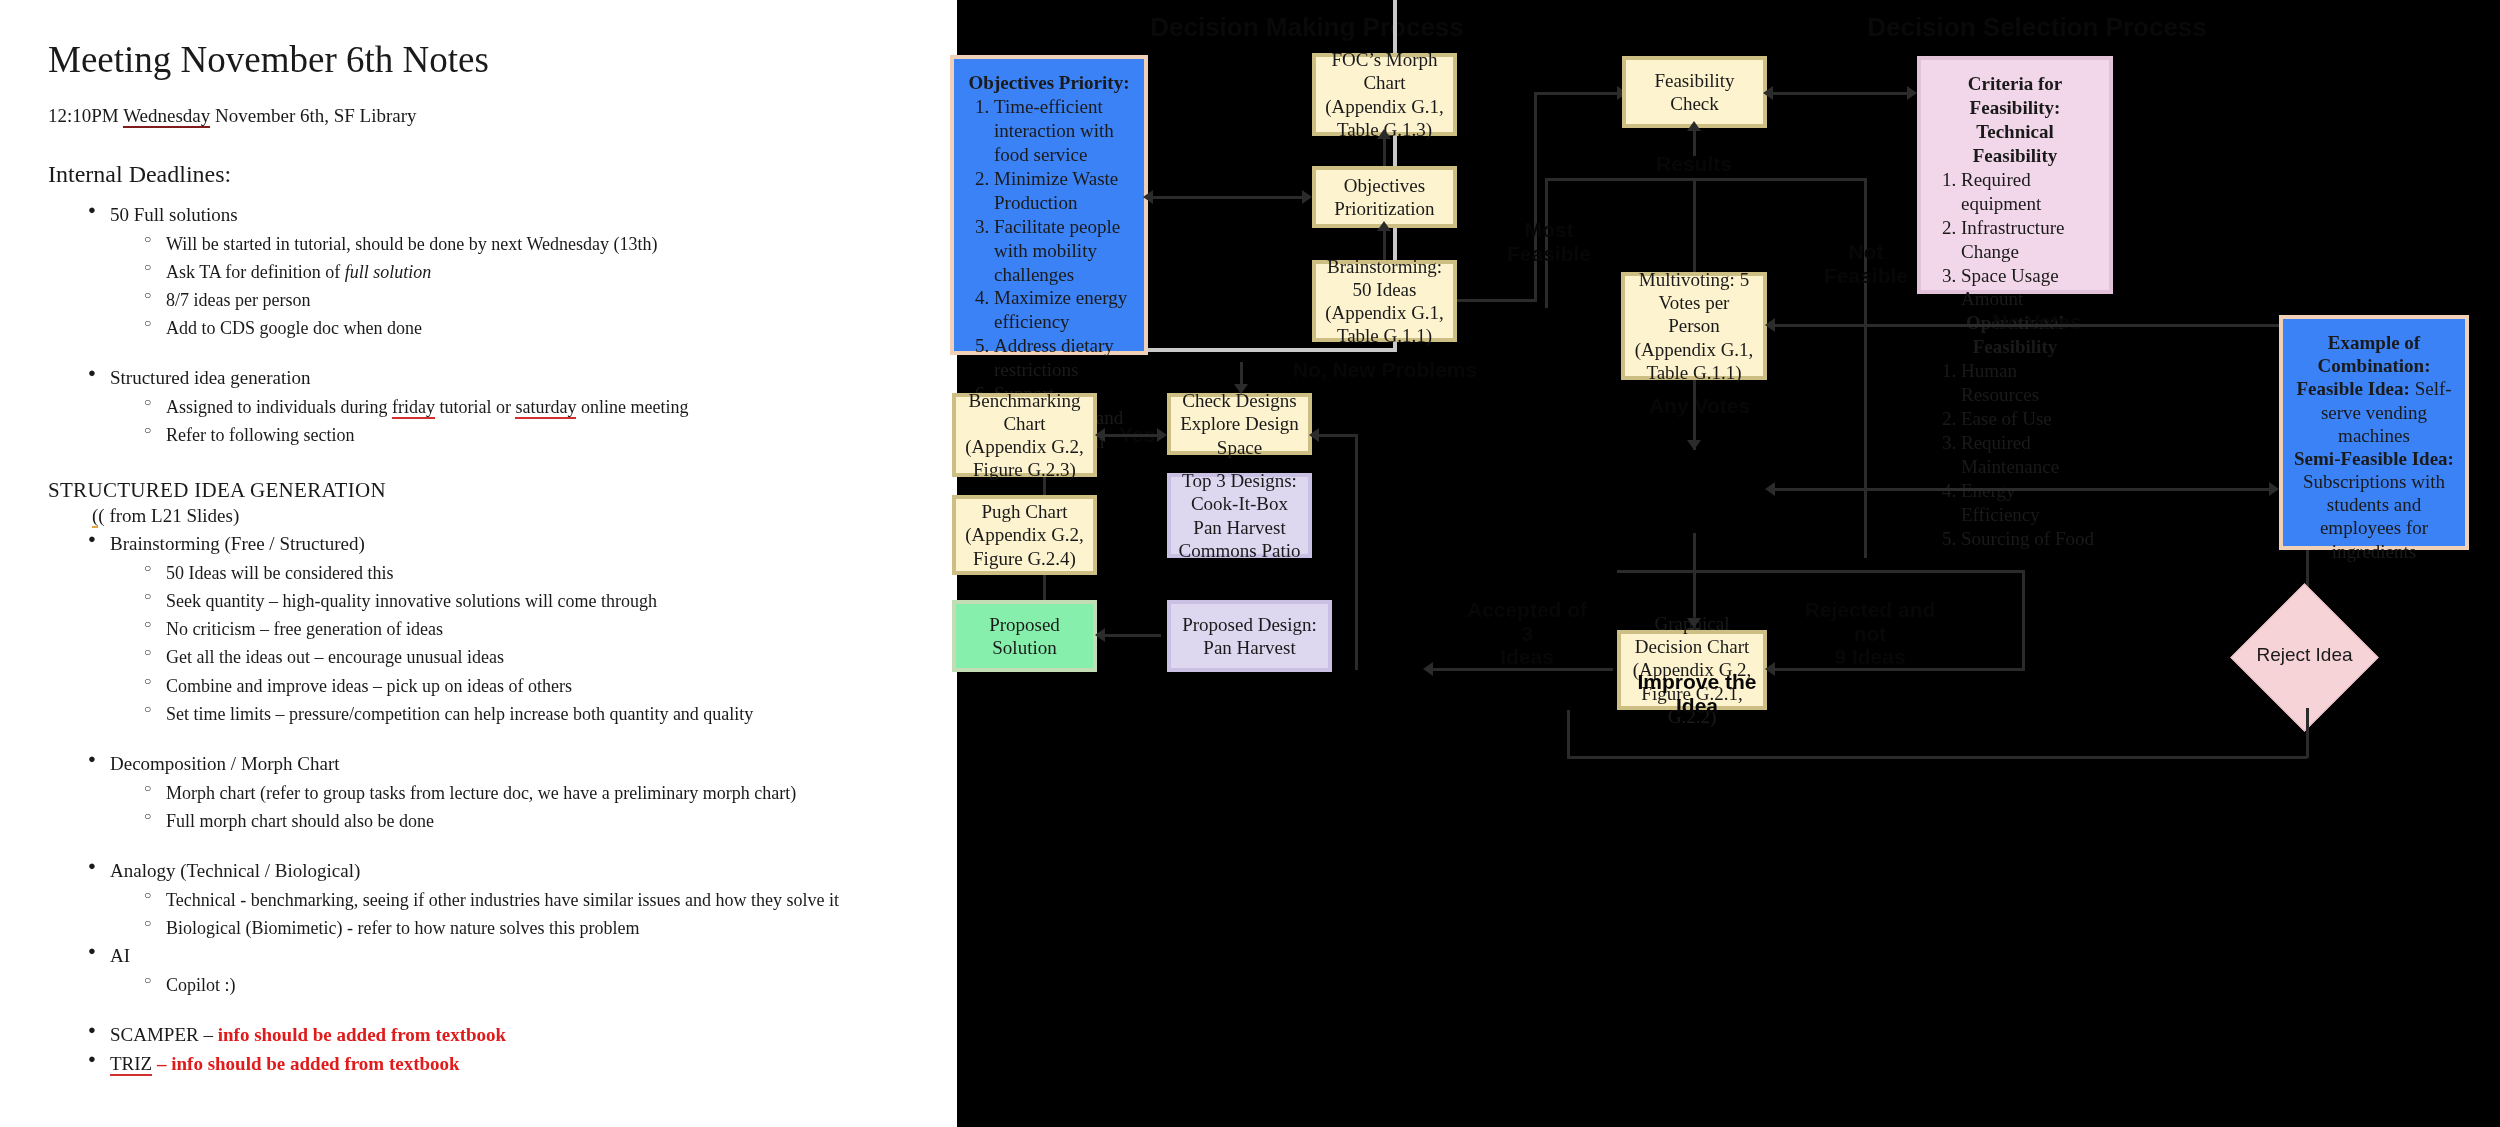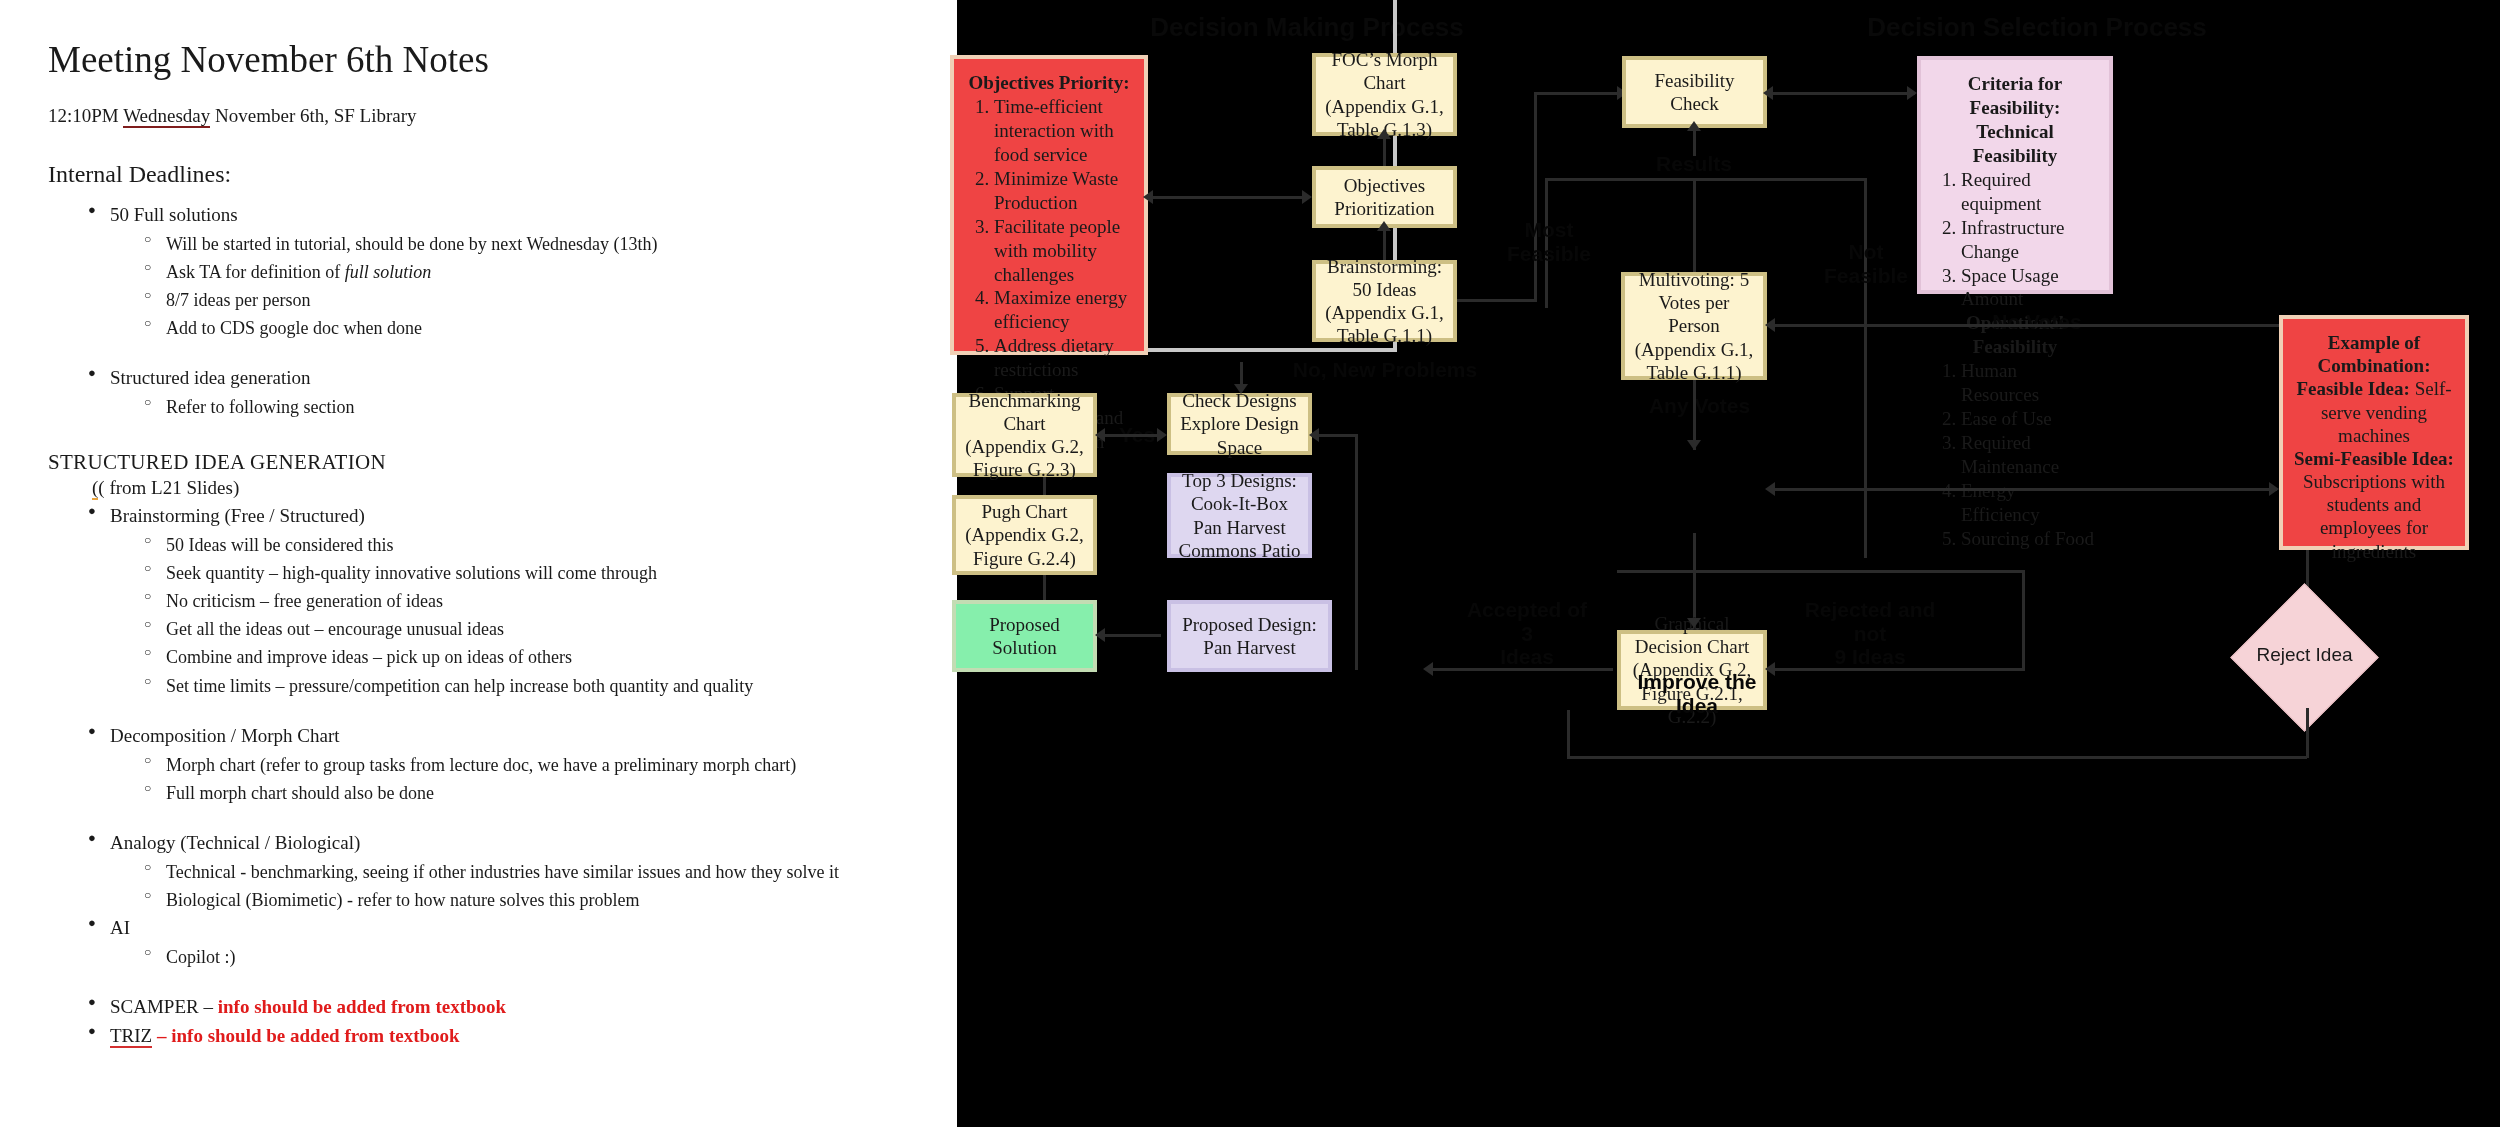--- a/index.html
+++ b/index.html
@@ -94,21 +94,21 @@
     align-items: center;
     justify-content: center;
     text-align: center;
     font-family: Liberation Serif, serif;
     font-size: 19px;
     line-height: 1.22;
     color: #1a1a1a;
     padding: 4px 6px;
   }
   .box.yellow  { background: #fdf3cf; border-color: #cdbf84; }
-  .box.peach   { background: #ef4444; border-color: #f0d0b6; }
+  .box.peach   { background: #3b82f6; border-color: #f0d0b6; }
   .box.pink    { background: #f2d7ea; border-color: #e2c2d8; }
   .box.purple  { background: #ded7f0; border-color: #c9c0e4; }
   .box.green   { background: #86efac; border-color: #c3dcb3; }
   .box.list {
     display: block;
     text-align: left;
     padding: 12px 14px 12px 14px;
     font-size: 19px;
     line-height: 1.26;
   }
@@ -183,20 +183,21 @@
     <h2 class="doc-h2">Internal Deadlines:</h2>
 
     <ul>
       <li class="lvl1">50 Full solutions</li>
       <li class="lvl2">Will be started in tutorial, should be done by next Wednesday (13th)</li>
       <li class="lvl2"><span>Ask TA for definition of </span><span class="ital">full solution</span></li>
       <li class="lvl2">8/7 ideas per person</li>
       <li class="lvl2">Add to CDS google doc when done</li>
       <li class="gap"></li>
       <li class="lvl1">Structured idea generation</li>
+      <li class="lvl2"><span>Assigned to individuals during </span><span class="u-red">friday</span><span> tutorial or </span><span class="u-red">saturday</span><span> online meeting</span></li>
       <li class="lvl2">Refer to following section</li>
     </ul>
 
     <h2 class="doc-caps">STRUCTURED IDEA GENERATION</h2>
     <p class="doc-sub"><span class="u-orange" style="border-bottom:2px solid #e8a33d;">(</span><span>( from L21 Slides)</span></p>
 
     <ul>
       <li class="lvl1">Brainstorming (Free / Structured)</li>
       <li class="lvl2">50 Ideas will be considered this</li>
       <li class="lvl2">Seek quantity – high-quality innovative solutions will come through</li>

